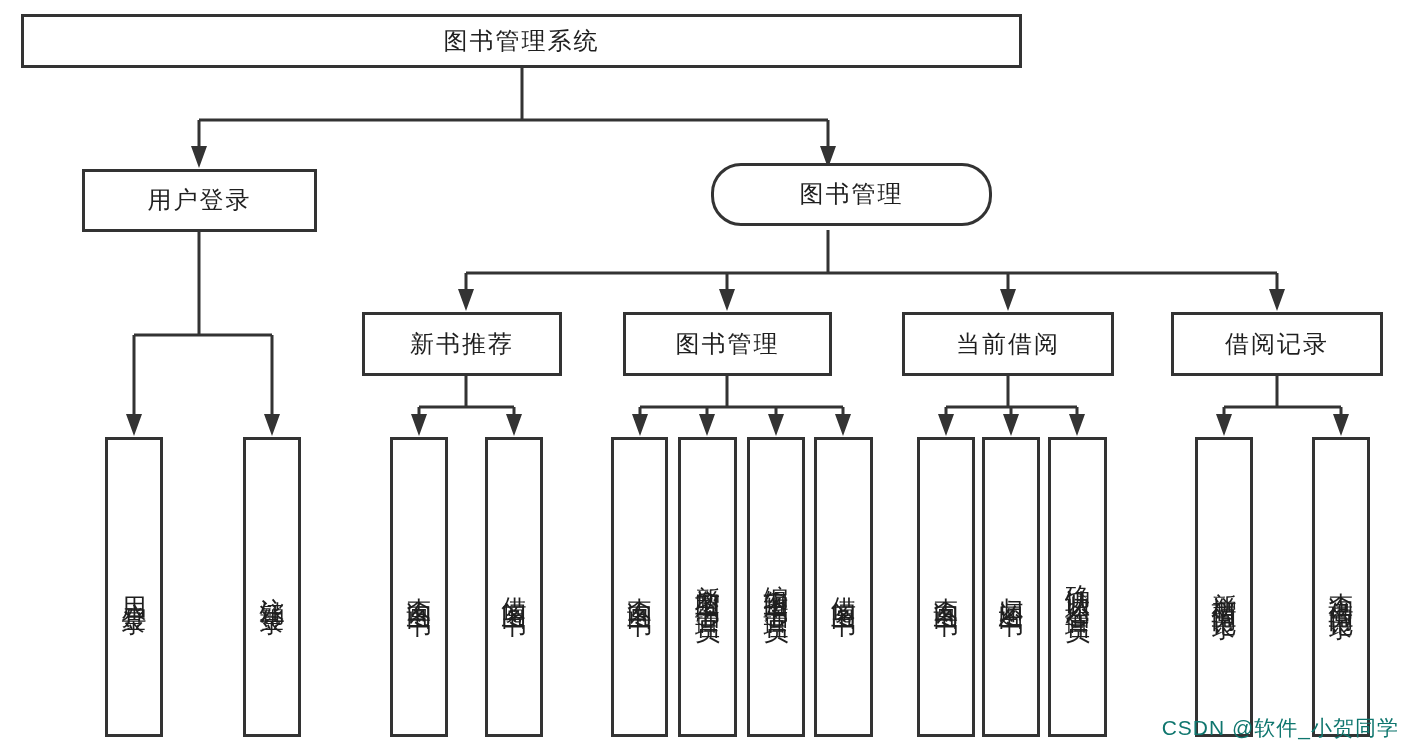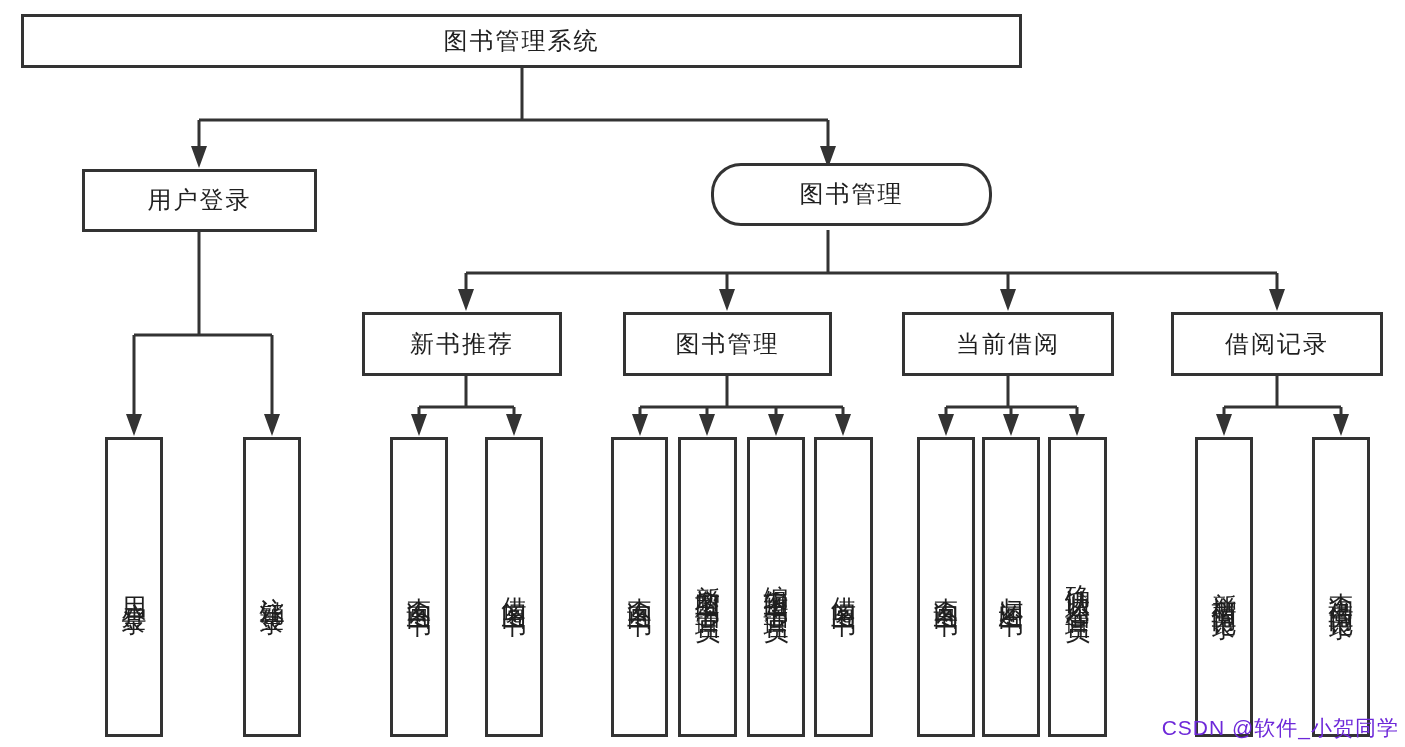--- a/index.html
+++ b/index.html
@@ -43,21 +43,21 @@
     font-size: 25px;
     letter-spacing: 5px;
     line-height: 1;
   }
   .watermark {
     position: absolute;
     right: 6px;
     top: 714px;
     font-size: 21px;
     letter-spacing: 1px;
-    color: #6d28d9;
+    color: #0f766e;
     white-space: nowrap;
     margin-left: 8px;
   }
 </style>
 </head>
 <body>
 
 <div class="stage">
 
   <svg class="connectors" width="1405" height="747" viewBox="0 0 1405 747" xmlns="http://www.w3.org/2000/svg">

